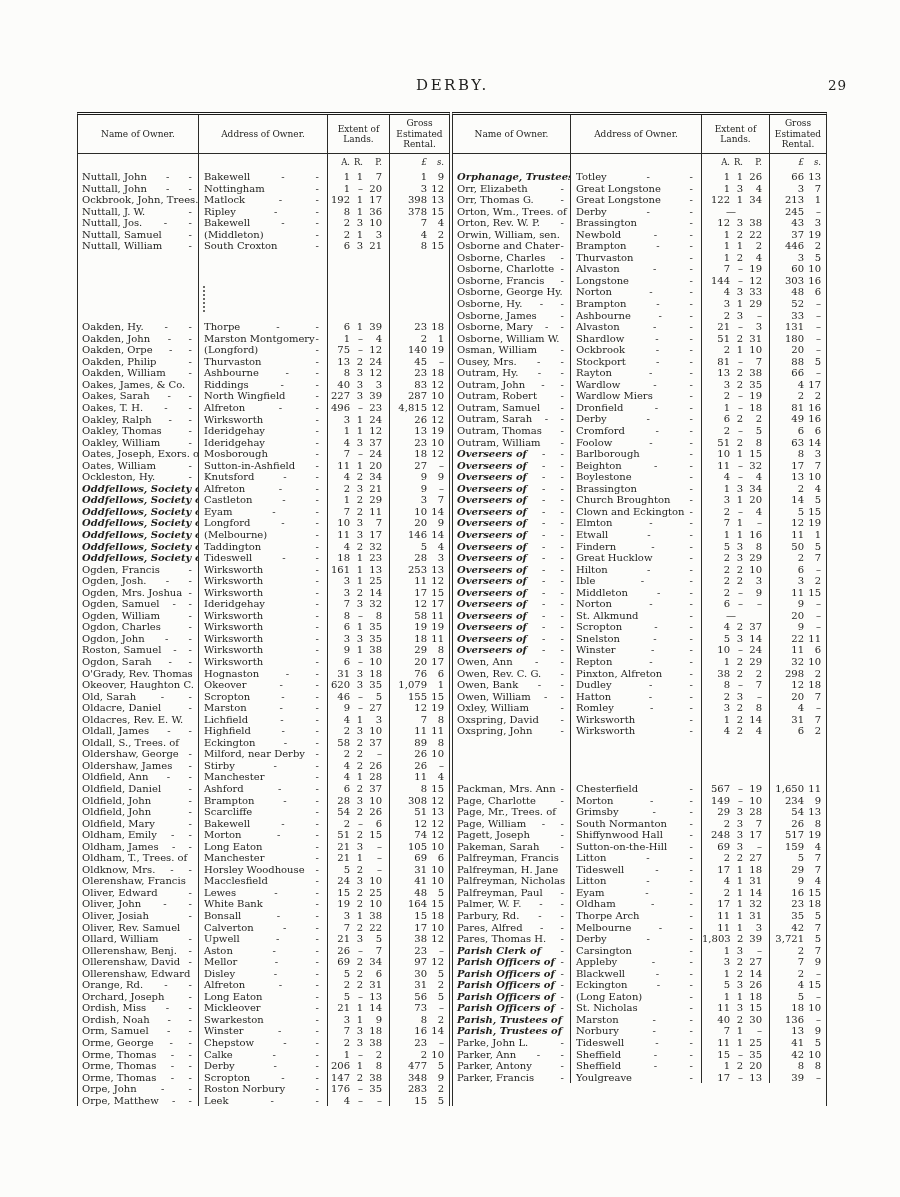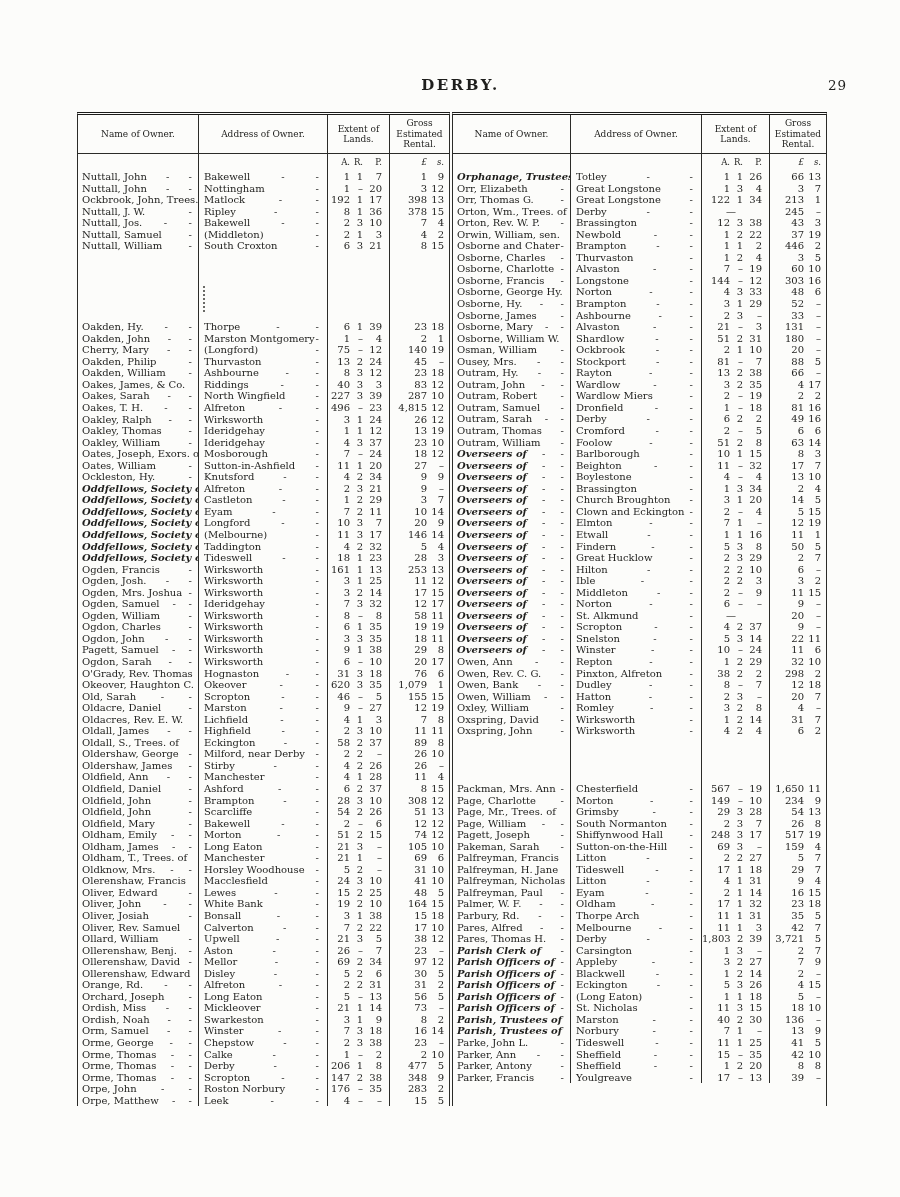--- a/index.html
+++ b/index.html
@@ -1,19 +1,19 @@
 <!DOCTYPE html>
 <html><head>
 <meta charset="utf-8">
 <style>
   html,body{margin:0;padding:0;background:#e9e9e6;}
   .page{position:relative;width:900px;height:1197px;background:#fcfcfa;overflow:hidden;
         font-family:"DejaVu Serif","Liberation Serif",serif;color:#1e1e1c;}
-  .running-head{position:absolute;left:85px;top:76px;width:751px;text-align:center;
-        font-size:15px;font-weight:bold;letter-spacing:2.5px;}
+  .running-head{position:absolute;left:77px;top:76px;width:751px;text-align:center;
+        font-size:15px;font-weight:normal;letter-spacing:2.5px;}
   .page-number{position:absolute;left:828px;top:77px;font-size:13.5px;letter-spacing:1px;}
   .tables{position:absolute;left:77px;top:112px;display:flex;}
   .t{border-top:3px double #1b1b19;border-left:1px solid #2b2b28;border-right:1px solid #2b2b28;
      box-sizing:content-box;}
   .t-right{margin-left:2px;}
   .row{display:flex;height:11.55px;line-height:11.55px;font-size:10px;}
   .c{border-right:1px solid #2b2b28;display:flex;align-items:center;overflow:hidden;box-sizing:border-box;}
   .c4{border-right:none;}
   .t-left  .c1{width:121px}.t-left  .c2{width:129px}.t-left  .c3{width:62px}.t-left  .c4{width:59px}
   .t-right .c1{width:118px}.t-right .c2{width:131px}.t-right .c3{width:68px}.t-right .c4{width:56px}
@@ -251,21 +251,21 @@
               <span class="e2">–</span>
               <span class="e3">4</span>
             </div>
             <div class="c c4">
               <span class="r1">2</span>
               <span class="r2">1</span>
             </div>
           </div>
           <div class="row">
             <div class="c c1">
-              <span class="nm">Cherry, Mary</span>
+              <span class="nm">Oakden, Orpe</span>
               <span class="dsh">-</span>
               <span class="dsh dsh-end">-</span>
             </div>
             <div class="c c2">
               <span class="ad">(Longford)</span>
               <span class="dsh dsh-end">-</span>
             </div>
             <div class="c c3">
               <span class="e1">75</span>
               <span class="e2">–</span>
@@ -752,21 +752,21 @@
               <span class="e2">3</span>
               <span class="e3">35</span>
             </div>
             <div class="c c4">
               <span class="r1">18</span>
               <span class="r2">11</span>
             </div>
           </div>
           <div class="row">
             <div class="c c1">
-              <span class="nm">Pagett, Samuel</span>
+              <span class="nm">Roston, Samuel</span>
               <span class="dsh">-</span>
               <span class="dsh dsh-end">-</span>
             </div>
             <div class="c c2">
               <span class="ad">Wirksworth</span>
               <span class="dsh dsh-end">-</span>
             </div>
             <div class="c c3">
               <span class="e1">9</span>
               <span class="e2">1</span>

